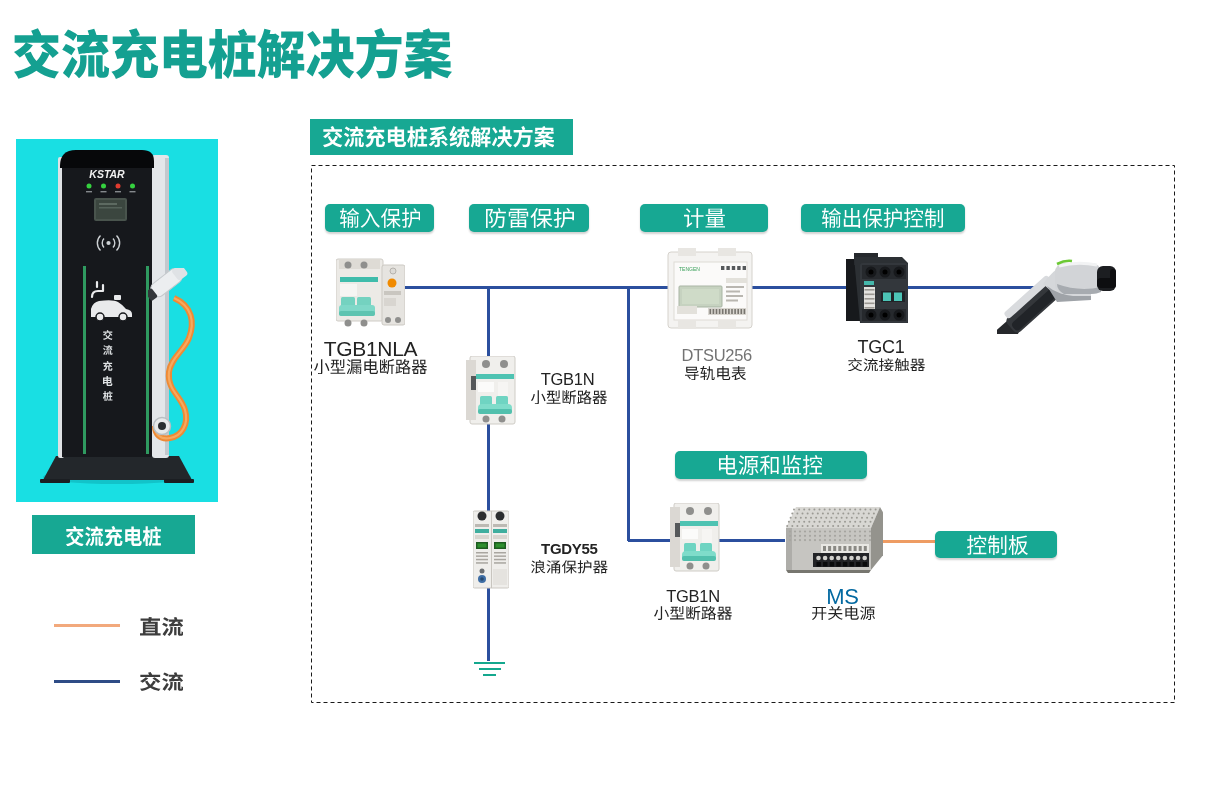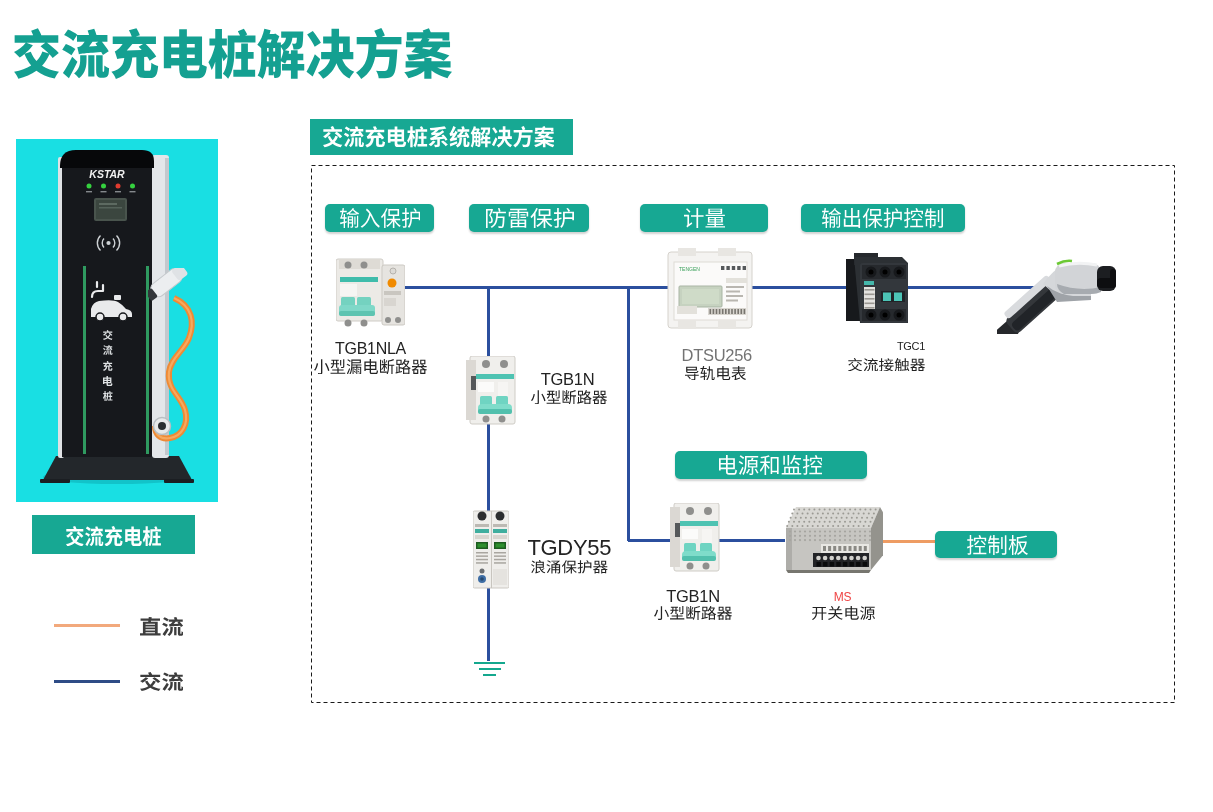--- a/index.html
+++ b/index.html
@@ -113,45 +113,45 @@
     <path d="M734 -447V-85H793V-447ZM861 -484V-5C861 6 857 9 846 10C833 10 793 10 747 9C757 27 765 54 767 71C826 71 866 70 890 60C915 49 922 31 922 -5V-484ZM71 -330C79 -338 108 -344 140 -344H219V-206C152 -190 90 -176 42 -167L59 -96L219 -137V79H285V-154L368 -176L362 -239L285 -221V-344H365V-413H285V-565H219V-413H132C158 -483 183 -566 203 -652H367V-720H217C225 -756 231 -792 236 -827L166 -839C162 -800 157 -759 150 -720H47V-652H137C119 -569 100 -501 91 -475C77 -430 65 -398 48 -393C56 -376 67 -344 71 -330ZM659 -843C593 -738 469 -639 348 -583C366 -568 386 -545 397 -527C424 -541 451 -557 477 -574V-532H847V-581C872 -566 899 -551 926 -537C935 -557 956 -581 974 -596C869 -641 774 -698 698 -783L720 -816ZM506 -594C562 -635 615 -683 659 -734C710 -678 765 -633 826 -594ZM614 -406V-327H477V-406ZM415 -466V76H477V-130H614V1C614 10 612 12 604 13C594 13 568 13 537 12C546 30 554 57 556 74C599 74 630 74 651 63C672 52 677 33 677 1V-466ZM477 -269H614V-187H477Z M1104 -341V21H1814V78H1895V-341H1814V-54H1539V-404H1855V-750H1774V-477H1539V-839H1457V-477H1228V-749H1150V-404H1457V-54H1187V-341Z M2452 -726H2824V-542H2452ZM2380 -793V-474H2598V-350H2306V-281H2554C2486 -175 2380 -74 2277 -23C2294 -9 2317 18 2329 36C2427 -21 2528 -121 2598 -232V80H2673V-235C2740 -125 2836 -20 2928 38C2941 19 2964 -7 2981 -22C2884 -74 2782 -175 2718 -281H2954V-350H2673V-474H2899V-793ZM2277 -837C2219 -686 2123 -537 2023 -441C2036 -424 2058 -384 2065 -367C2102 -404 2138 -448 2173 -496V77H2245V-607C2284 -673 2319 -744 2347 -815Z M3188 -839V-638H3054V-566H3188V-350C3132 -334 3080 -319 3038 -309L3059 -235L3188 -274V-14C3188 0 3183 4 3170 4C3158 5 3117 5 3071 4C3082 25 3090 57 3094 76C3161 76 3201 74 3226 62C3252 50 3261 28 3261 -14V-297L3383 -335L3372 -404L3261 -371V-566H3377V-638H3261V-839ZM3591 -811C3627 -766 3666 -708 3684 -667H3447V-400C3447 -266 3434 -93 3323 29C3340 40 3371 67 3383 82C3487 -32 3515 -198 3521 -337H3850V-274H3925V-667H3686L3754 -697C3736 -736 3697 -793 3658 -837ZM3850 -408H3522V-599H3850Z M4695 -553C4758 -496 4843 -415 4884 -369L4933 -418C4889 -463 4804 -540 4741 -594ZM4560 -593C4513 -527 4440 -460 4370 -415C4384 -402 4408 -372 4417 -358C4489 -410 4572 -491 4626 -569ZM4164 -841V-646H4043V-575H4164V-336C4114 -319 4068 -305 4032 -294L4049 -219L4164 -261V-16C4164 -2 4159 2 4147 2C4135 3 4096 3 4053 2C4063 22 4072 53 4074 71C4137 72 4177 69 4200 58C4225 46 4234 25 4234 -16V-286L4342 -325L4330 -394L4234 -360V-575H4338V-646H4234V-841ZM4332 -20V47H4964V-20H4689V-271H4893V-338H4413V-271H4613V-20ZM4588 -823C4602 -792 4619 -752 4631 -719H4367V-544H4435V-653H4882V-554H4954V-719H4712C4700 -754 4678 -802 4658 -841Z M5676 -748V-194H5747V-748ZM5854 -830V-23C5854 -7 5849 -2 5834 -2C5815 -1 5759 -1 5700 -3C5710 20 5721 55 5725 76C5800 76 5855 74 5885 62C5916 48 5928 26 5928 -24V-830ZM5142 -816C5121 -719 5087 -619 5041 -552C5060 -545 5093 -532 5108 -524C5125 -553 5142 -588 5158 -627H5289V-522H5045V-453H5289V-351H5091V-2H5159V-283H5289V79H5361V-283H5500V-78C5500 -67 5497 -64 5486 -64C5475 -63 5442 -63 5400 -65C5409 -46 5418 -19 5421 1C5476 1 5515 0 5538 -11C5563 -23 5569 -42 5569 -76V-351H5361V-453H5604V-522H5361V-627H5565V-696H5361V-836H5289V-696H5183C5194 -730 5204 -766 5212 -802Z" fill="#ffffff"></path>
   </svg>
 <div style="position:absolute;left:675px;top:451px;width:192px;height:28px;background:#17a893;border-radius:5px;box-shadow:0 1.5px 2px rgba(0,0,0,0.18);"></div>
 <svg style="position:absolute;left:718.6px;top:455px;width:103.9px;height:20.0px;" viewBox="126 -841 4838 920" preserveAspectRatio="none">
     <path d="M452 -408V-264H204V-408ZM531 -408H788V-264H531ZM452 -478H204V-621H452ZM531 -478V-621H788V-478ZM126 -695V-129H204V-191H452V-85C452 32 485 63 597 63C622 63 791 63 818 63C925 63 949 10 962 -142C939 -148 907 -162 887 -176C880 -46 870 -13 814 -13C778 -13 632 -13 602 -13C542 -13 531 -25 531 -83V-191H865V-695H531V-838H452V-695Z M1537 -407H1843V-319H1537ZM1537 -549H1843V-463H1537ZM1505 -205C1475 -138 1431 -68 1385 -19C1402 -9 1431 9 1445 20C1489 -32 1539 -113 1572 -186ZM1788 -188C1828 -124 1876 -40 1898 10L1967 -21C1943 -69 1893 -152 1853 -213ZM1087 -777C1142 -742 1217 -693 1254 -662L1299 -722C1260 -751 1185 -797 1131 -829ZM1038 -507C1094 -476 1169 -428 1207 -400L1251 -460C1212 -488 1136 -531 1081 -560ZM1059 24 1126 66C1174 -28 1230 -152 1271 -258L1211 -300C1166 -186 1103 -54 1059 24ZM1338 -791V-517C1338 -352 1327 -125 1214 36C1231 44 1263 63 1276 76C1395 -92 1411 -342 1411 -517V-723H1951V-791ZM1650 -709C1644 -680 1632 -639 1621 -607H1469V-261H1649V0C1649 11 1645 15 1633 16C1620 16 1576 16 1529 15C1538 34 1547 61 1550 79C1616 80 1660 80 1687 69C1714 58 1721 39 1721 2V-261H1913V-607H1694C1707 -633 1720 -663 1733 -692Z M2531 -747V35H2604V-47H2827V28H2903V-747ZM2604 -119V-675H2827V-119ZM2439 -831C2351 -795 2193 -765 2060 -747C2068 -730 2078 -704 2081 -687C2134 -693 2191 -701 2247 -711V-544H2050V-474H2228C2182 -348 2102 -211 2026 -134C2039 -115 2058 -86 2067 -64C2132 -133 2198 -248 2247 -366V78H2321V-363C2364 -306 2420 -230 2443 -192L2489 -254C2465 -285 2358 -411 2321 -449V-474H2496V-544H2321V-726C2384 -739 2442 -754 2489 -772Z M3634 -521C3705 -471 3793 -400 3834 -353L3894 -399C3850 -445 3762 -514 3691 -561ZM3317 -837V-361H3392V-837ZM3121 -803V-393H3194V-803ZM3616 -838C3580 -691 3515 -551 3429 -463C3447 -452 3479 -429 3491 -418C3541 -474 3585 -548 3622 -631H3944V-699H3650C3665 -739 3678 -781 3689 -824ZM3160 -301V-15H3046V53H3957V-15H3849V-301ZM3230 -15V-236H3364V-15ZM3434 -15V-236H3570V-15ZM3639 -15V-236H3776V-15Z M4695 -553C4758 -496 4843 -415 4884 -369L4933 -418C4889 -463 4804 -540 4741 -594ZM4560 -593C4513 -527 4440 -460 4370 -415C4384 -402 4408 -372 4417 -358C4489 -410 4572 -491 4626 -569ZM4164 -841V-646H4043V-575H4164V-336C4114 -319 4068 -305 4032 -294L4049 -219L4164 -261V-16C4164 -2 4159 2 4147 2C4135 3 4096 3 4053 2C4063 22 4072 53 4074 71C4137 72 4177 69 4200 58C4225 46 4234 25 4234 -16V-286L4342 -325L4330 -394L4234 -360V-575H4338V-646H4234V-841ZM4332 -20V47H4964V-20H4689V-271H4893V-338H4413V-271H4613V-20ZM4588 -823C4602 -792 4619 -752 4631 -719H4367V-544H4435V-653H4882V-554H4954V-719H4712C4700 -754 4678 -802 4658 -841Z" fill="#ffffff"></path>
   </svg>
 <div style="position:absolute;left:935px;top:531px;width:122px;height:27px;background:#17a893;border-radius:5px;box-shadow:0 1.5px 2px rgba(0,0,0,0.18);"></div>
 <svg style="position:absolute;left:967px;top:534.5px;width:61.0px;height:20.0px;" viewBox="32 -841 2935 923" preserveAspectRatio="none">
     <path d="M695 -553C758 -496 843 -415 884 -369L933 -418C889 -463 804 -540 741 -594ZM560 -593C513 -527 440 -460 370 -415C384 -402 408 -372 417 -358C489 -410 572 -491 626 -569ZM164 -841V-646H43V-575H164V-336C114 -319 68 -305 32 -294L49 -219L164 -261V-16C164 -2 159 2 147 2C135 3 96 3 53 2C63 22 72 53 74 71C137 72 177 69 200 58C225 46 234 25 234 -16V-286L342 -325L330 -394L234 -360V-575H338V-646H234V-841ZM332 -20V47H964V-20H689V-271H893V-338H413V-271H613V-20ZM588 -823C602 -792 619 -752 631 -719H367V-544H435V-653H882V-554H954V-719H712C700 -754 678 -802 658 -841Z M1676 -748V-194H1747V-748ZM1854 -830V-23C1854 -7 1849 -2 1834 -2C1815 -1 1759 -1 1700 -3C1710 20 1721 55 1725 76C1800 76 1855 74 1885 62C1916 48 1928 26 1928 -24V-830ZM1142 -816C1121 -719 1087 -619 1041 -552C1060 -545 1093 -532 1108 -524C1125 -553 1142 -588 1158 -627H1289V-522H1045V-453H1289V-351H1091V-2H1159V-283H1289V79H1361V-283H1500V-78C1500 -67 1497 -64 1486 -64C1475 -63 1442 -63 1400 -65C1409 -46 1418 -19 1421 1C1476 1 1515 0 1538 -11C1563 -23 1569 -42 1569 -76V-351H1361V-453H1604V-522H1361V-627H1565V-696H1361V-836H1289V-696H1183C1194 -730 1204 -766 1212 -802Z M2197 -840V-647H2058V-577H2191C2159 -439 2097 -278 2032 -197C2045 -179 2063 -145 2071 -125C2117 -193 2163 -305 2197 -421V79H2267V-456C2294 -405 2326 -342 2339 -309L2385 -366C2368 -396 2292 -512 2267 -546V-577H2387V-647H2267V-840ZM2879 -821C2778 -779 2585 -755 2428 -746V-502C2428 -343 2418 -118 2306 40C2323 48 2354 70 2368 82C2477 -75 2499 -309 2501 -476H2531C2561 -351 2604 -238 2664 -144C2600 -70 2524 -16 2440 19C2456 33 2476 62 2486 80C2569 41 2644 -12 2708 -82C2764 -11 2833 45 2915 82C2927 62 2950 32 2967 18C2883 -15 2813 -70 2756 -141C2829 -241 2883 -370 2911 -533L2864 -547L2851 -544H2501V-685C2651 -695 2823 -718 2929 -761ZM2827 -476C2802 -370 2762 -280 2710 -204C2661 -283 2624 -376 2598 -476Z" fill="#ffffff"></path>
   </svg>
-<div style="position:absolute;left:220.5px;top:332.0px;width:300px;height:33.0px;display:flex;align-items:center;justify-content:center;font-size:16px;color:#232323;font-weight:400;letter-spacing:-0.3px;line-height:1">TGB1NLA</div>
+<div style="position:absolute;left:220.5px;top:332.0px;width:300px;height:33.0px;display:flex;align-items:center;justify-content:center;font-size:21px;color:#232323;font-weight:400;letter-spacing:-0.3px;line-height:1">TGB1NLA</div>
 <svg style="position:absolute;left:314px;top:358.5px;width:113.0px;height:15.5px;" viewBox="32 -842 6940 927" preserveAspectRatio="none">
     <path d="M464 -826V-24C464 -4 456 2 436 3C415 4 343 5 270 2C282 23 296 59 301 80C395 81 457 79 494 66C530 54 545 31 545 -24V-826ZM705 -571C791 -427 872 -240 895 -121L976 -154C950 -274 865 -458 777 -598ZM202 -591C177 -457 121 -284 32 -178C53 -169 86 -151 103 -138C194 -249 253 -430 286 -577Z M1635 -783V-448H1704V-783ZM1822 -834V-387C1822 -374 1818 -370 1802 -369C1787 -368 1737 -368 1680 -370C1691 -350 1701 -321 1705 -301C1776 -301 1825 -302 1855 -314C1885 -325 1893 -344 1893 -386V-834ZM1388 -733V-595H1264V-601V-733ZM1067 -595V-528H1189C1178 -461 1145 -393 1059 -340C1073 -330 1098 -302 1108 -288C1210 -351 1248 -441 1259 -528H1388V-313H1459V-528H1573V-595H1459V-733H1552V-799H1100V-733H1195V-602V-595ZM1467 -332V-221H1151V-152H1467V-25H1047V45H1952V-25H1544V-152H1848V-221H1544V-332Z M2079 -778C2133 -745 2205 -697 2241 -667L2287 -728C2249 -756 2177 -800 2124 -831ZM2039 -506C2096 -475 2173 -430 2211 -402L2255 -463C2215 -489 2138 -532 2082 -559ZM2483 -238C2515 -215 2557 -182 2579 -161L2612 -202C2590 -220 2548 -253 2516 -274ZM2480 -100C2513 -74 2555 -37 2576 -15L2611 -54C2590 -75 2547 -110 2514 -133ZM2712 -241C2745 -218 2788 -183 2810 -162L2841 -201C2820 -221 2777 -254 2744 -276ZM2706 -106C2739 -81 2781 -45 2803 -22L2837 -62C2815 -83 2772 -116 2739 -140ZM2050 27 2118 67C2162 -26 2213 -149 2250 -255L2190 -295C2149 -182 2091 -51 2050 27ZM2322 -805V-515C2322 -352 2313 -126 2211 34C2228 42 2258 62 2270 75C2365 -73 2387 -283 2391 -448H2630V-372H2400V79H2462V-314H2630V73H2693V-314H2865V13C2865 24 2861 27 2850 28C2840 28 2804 28 2763 27C2771 42 2779 64 2782 80C2840 80 2878 80 2901 70C2923 61 2930 45 2930 13V-372H2693V-448H2945V-510H2392V-515V-582H2913V-805ZM2392 -742H2841V-644H2392Z M3452 -408V-264H3204V-408ZM3531 -408H3788V-264H3531ZM3452 -478H3204V-621H3452ZM3531 -478V-621H3788V-478ZM3126 -695V-129H3204V-191H3452V-85C3452 32 3485 63 3597 63C3622 63 3791 63 3818 63C3925 63 3949 10 3962 -142C3939 -148 3907 -162 3887 -176C3880 -46 3870 -13 3814 -13C3778 -13 3632 -13 3602 -13C3542 -13 3531 -25 3531 -83V-191H3865V-695H3531V-838H3452V-695Z M4466 -773C4452 -721 4425 -643 4403 -594L4448 -578C4472 -623 4501 -695 4526 -755ZM4190 -755C4212 -700 4229 -628 4233 -580L4286 -598C4281 -645 4262 -717 4239 -771ZM4320 -838V-539H4177V-474H4311C4276 -385 4215 -290 4159 -238C4169 -222 4185 -195 4192 -176C4238 -220 4284 -294 4320 -370V-120H4385V-386C4420 -340 4463 -280 4480 -250L4524 -302C4504 -329 4414 -434 4385 -462V-474H4531V-539H4385V-838ZM4084 -804V-22H4505V-89H4151V-804ZM4569 -739V-421C4569 -266 4560 -104 4490 40C4509 51 4535 70 4548 85C4627 -70 4640 -242 4640 -421V-434H4785V81H4856V-434H4961V-504H4640V-690C4752 -714 4873 -747 4957 -786L4895 -842C4820 -803 4685 -765 4569 -739Z M5156 -732H5345V-556H5156ZM5038 -42 5051 31C5157 6 5301 -29 5438 -64L5431 -131L5299 -100V-279H5405C5419 -265 5433 -244 5441 -229C5461 -238 5481 -247 5501 -258V78H5571V41H5823V75H5894V-256L5926 -241C5937 -261 5958 -290 5973 -304C5882 -338 5806 -391 5743 -452C5807 -527 5858 -616 5891 -720L5844 -741L5830 -738H5636C5648 -766 5658 -794 5668 -823L5597 -841C5559 -720 5493 -606 5414 -532V-798H5089V-490H5231V-84L5153 -66V-396H5089V-52ZM5571 -25V-218H5823V-25ZM5797 -672C5771 -610 5736 -554 5695 -504C5653 -553 5620 -605 5596 -655L5605 -672ZM5546 -283C5599 -316 5651 -355 5697 -402C5740 -358 5789 -317 5845 -283ZM5650 -454C5583 -386 5504 -333 5424 -298V-346H5299V-490H5414V-522C5431 -510 5456 -489 5467 -477C5499 -509 5530 -548 5558 -592C5583 -547 5613 -500 5650 -454Z M6196 -730H6366V-589H6196ZM6622 -730H6802V-589H6622ZM6614 -484C6656 -468 6706 -443 6740 -420H6452C6475 -452 6495 -485 6511 -518L6437 -532V-795H6128V-524H6431C6415 -489 6392 -454 6364 -420H6052V-353H6298C6230 -293 6141 -239 6030 -198C6045 -184 6064 -158 6072 -141L6128 -165V80H6198V51H6365V74H6437V-229H6246C6305 -267 6355 -309 6396 -353H6582C6624 -307 6679 -264 6739 -229H6555V80H6624V51H6802V74H6875V-164L6924 -148C6934 -166 6955 -194 6972 -208C6863 -234 6751 -288 6675 -353H6949V-420H6774L6801 -449C6768 -475 6704 -506 6653 -524ZM6553 -795V-524H6875V-795ZM6198 -15V-163H6365V-15ZM6624 -15V-163H6802V-15Z" fill="#232323"></path>
   </svg>
 <div style="position:absolute;left:417.5px;top:363.0px;width:300px;height:33.0px;display:flex;align-items:center;justify-content:center;font-size:16.5px;color:#232323;font-weight:400;letter-spacing:-0.3px;line-height:1">TGB1N</div>
 <svg style="position:absolute;left:531px;top:389.5px;width:76.0px;height:14.5px;" viewBox="32 -842 4940 927" preserveAspectRatio="none">
     <path d="M464 -826V-24C464 -4 456 2 436 3C415 4 343 5 270 2C282 23 296 59 301 80C395 81 457 79 494 66C530 54 545 31 545 -24V-826ZM705 -571C791 -427 872 -240 895 -121L976 -154C950 -274 865 -458 777 -598ZM202 -591C177 -457 121 -284 32 -178C53 -169 86 -151 103 -138C194 -249 253 -430 286 -577Z M1635 -783V-448H1704V-783ZM1822 -834V-387C1822 -374 1818 -370 1802 -369C1787 -368 1737 -368 1680 -370C1691 -350 1701 -321 1705 -301C1776 -301 1825 -302 1855 -314C1885 -325 1893 -344 1893 -386V-834ZM1388 -733V-595H1264V-601V-733ZM1067 -595V-528H1189C1178 -461 1145 -393 1059 -340C1073 -330 1098 -302 1108 -288C1210 -351 1248 -441 1259 -528H1388V-313H1459V-528H1573V-595H1459V-733H1552V-799H1100V-733H1195V-602V-595ZM1467 -332V-221H1151V-152H1467V-25H1047V45H1952V-25H1544V-152H1848V-221H1544V-332Z M2466 -773C2452 -721 2425 -643 2403 -594L2448 -578C2472 -623 2501 -695 2526 -755ZM2190 -755C2212 -700 2229 -628 2233 -580L2286 -598C2281 -645 2262 -717 2239 -771ZM2320 -838V-539H2177V-474H2311C2276 -385 2215 -290 2159 -238C2169 -222 2185 -195 2192 -176C2238 -220 2284 -294 2320 -370V-120H2385V-386C2420 -340 2463 -280 2480 -250L2524 -302C2504 -329 2414 -434 2385 -462V-474H2531V-539H2385V-838ZM2084 -804V-22H2505V-89H2151V-804ZM2569 -739V-421C2569 -266 2560 -104 2490 40C2509 51 2535 70 2548 85C2627 -70 2640 -242 2640 -421V-434H2785V81H2856V-434H2961V-504H2640V-690C2752 -714 2873 -747 2957 -786L2895 -842C2820 -803 2685 -765 2569 -739Z M3156 -732H3345V-556H3156ZM3038 -42 3051 31C3157 6 3301 -29 3438 -64L3431 -131L3299 -100V-279H3405C3419 -265 3433 -244 3441 -229C3461 -238 3481 -247 3501 -258V78H3571V41H3823V75H3894V-256L3926 -241C3937 -261 3958 -290 3973 -304C3882 -338 3806 -391 3743 -452C3807 -527 3858 -616 3891 -720L3844 -741L3830 -738H3636C3648 -766 3658 -794 3668 -823L3597 -841C3559 -720 3493 -606 3414 -532V-798H3089V-490H3231V-84L3153 -66V-396H3089V-52ZM3571 -25V-218H3823V-25ZM3797 -672C3771 -610 3736 -554 3695 -504C3653 -553 3620 -605 3596 -655L3605 -672ZM3546 -283C3599 -316 3651 -355 3697 -402C3740 -358 3789 -317 3845 -283ZM3650 -454C3583 -386 3504 -333 3424 -298V-346H3299V-490H3414V-522C3431 -510 3456 -489 3467 -477C3499 -509 3530 -548 3558 -592C3583 -547 3613 -500 3650 -454Z M4196 -730H4366V-589H4196ZM4622 -730H4802V-589H4622ZM4614 -484C4656 -468 4706 -443 4740 -420H4452C4475 -452 4495 -485 4511 -518L4437 -532V-795H4128V-524H4431C4415 -489 4392 -454 4364 -420H4052V-353H4298C4230 -293 4141 -239 4030 -198C4045 -184 4064 -158 4072 -141L4128 -165V80H4198V51H4365V74H4437V-229H4246C4305 -267 4355 -309 4396 -353H4582C4624 -307 4679 -264 4739 -229H4555V80H4624V51H4802V74H4875V-164L4924 -148C4934 -166 4955 -194 4972 -208C4863 -234 4751 -288 4675 -353H4949V-420H4774L4801 -449C4768 -475 4704 -506 4653 -524ZM4553 -795V-524H4875V-795ZM4198 -15V-163H4365V-15ZM4624 -15V-163H4802V-15Z" fill="#232323"></path>
   </svg>
 <div style="position:absolute;left:566.8px;top:338.5px;width:300px;height:33.0px;display:flex;align-items:center;justify-content:center;font-size:16.5px;color:#737373;font-weight:400;letter-spacing:-0.3px;line-height:1">DTSU256</div>
 <svg style="position:absolute;left:685px;top:365.5px;width:61.0px;height:14.5px;" viewBox="62 -843 3905 927" preserveAspectRatio="none">
     <path d="M211 -182C274 -130 345 -53 374 -1L430 -51C399 -100 331 -170 270 -221H648V-11C648 4 642 9 622 10C603 10 531 11 457 9C468 28 480 56 484 76C580 76 641 76 677 65C713 55 725 35 725 -9V-221H944V-291H725V-369H648V-291H62V-221H256ZM135 -770V-508C135 -414 185 -394 350 -394C387 -394 709 -394 749 -394C875 -394 908 -418 921 -521C898 -524 868 -533 848 -544C840 -470 826 -456 744 -456C674 -456 397 -456 344 -456C233 -456 213 -467 213 -509V-562H826V-800H135ZM213 -734H752V-629H213Z M1080 -331C1088 -339 1120 -345 1157 -345H1268V-205L1040 -167L1057 -92L1268 -133V76H1339V-148L1468 -174L1465 -241L1339 -218V-345H1455V-413H1339V-568H1268V-413H1151C1184 -482 1216 -564 1244 -650H1454V-722H1267C1277 -757 1286 -792 1294 -826L1216 -843C1209 -803 1199 -762 1188 -722H1049V-650H1167C1143 -571 1118 -506 1107 -482C1088 -438 1074 -406 1056 -401C1064 -382 1076 -346 1080 -331ZM1475 -629V-558H1589C1586 -384 1566 -144 1423 37C1442 48 1467 70 1479 84C1629 -114 1653 -368 1657 -558H1766V-33C1766 38 1793 56 1842 56H1882C1949 56 1959 16 1966 -116C1947 -121 1921 -132 1903 -147C1900 -32 1898 -6 1879 -6H1855C1842 -6 1834 -10 1834 -40V-629H1657V-832H1589V-629Z M2452 -408V-264H2204V-408ZM2531 -408H2788V-264H2531ZM2452 -478H2204V-621H2452ZM2531 -478V-621H2788V-478ZM2126 -695V-129H2204V-191H2452V-85C2452 32 2485 63 2597 63C2622 63 2791 63 2818 63C2925 63 2949 10 2962 -142C2939 -148 2907 -162 2887 -176C2880 -46 2870 -13 2814 -13C2778 -13 2632 -13 2602 -13C2542 -13 2531 -25 2531 -83V-191H2865V-695H2531V-838H2452V-695Z M3252 79C3275 64 3312 51 3591 -38C3587 -54 3581 -83 3579 -104L3335 -31V-251C3395 -292 3449 -337 3492 -385C3570 -175 3710 -23 3917 46C3928 26 3950 -3 3967 -19C3868 -48 3783 -97 3714 -162C3777 -201 3850 -253 3908 -302L3846 -346C3802 -303 3732 -249 3672 -207C3628 -259 3592 -319 3566 -385H3934V-450H3536V-539H3858V-601H3536V-686H3902V-751H3536V-840H3460V-751H3105V-686H3460V-601H3156V-539H3460V-450H3065V-385H3397C3302 -300 3160 -223 3036 -183C3052 -168 3074 -140 3086 -122C3142 -142 3201 -170 3258 -203V-55C3258 -15 3236 2 3219 11C3231 27 3247 61 3252 79Z" fill="#232323"></path>
   </svg>
-<div style="position:absolute;left:761px;top:330.0px;width:300px;height:33.0px;display:flex;align-items:center;justify-content:center;font-size:11px;color:#232323;font-weight:400;letter-spacing:-0.3px;line-height:1">TGC1</div>
+<div style="position:absolute;left:731px;top:330.0px;width:300px;height:33.0px;display:flex;align-items:center;justify-content:center;font-size:18px;color:#232323;font-weight:400;letter-spacing:-0.3px;line-height:1">TGC1</div>
 <svg style="position:absolute;left:848px;top:357.5px;width:77.0px;height:13.5px;" viewBox="47 -849 4925 931" preserveAspectRatio="none">
     <path d="M318 -597C258 -521 159 -442 70 -392C87 -380 115 -351 129 -336C216 -393 322 -483 391 -569ZM618 -555C711 -491 822 -396 873 -332L936 -382C881 -445 768 -536 677 -598ZM352 -422 285 -401C325 -303 379 -220 448 -152C343 -72 208 -20 47 14C61 31 85 64 93 82C254 42 393 -16 503 -102C609 -16 744 42 910 74C920 53 941 22 958 5C797 -21 663 -74 559 -151C630 -220 686 -303 727 -406L652 -427C618 -335 568 -260 503 -199C437 -261 387 -336 352 -422ZM418 -825C443 -787 470 -737 485 -701H67V-628H931V-701H517L562 -719C549 -754 516 -809 489 -849Z M1577 -361V37H1644V-361ZM1400 -362V-259C1400 -167 1387 -56 1264 28C1281 39 1306 62 1317 77C1452 -19 1468 -148 1468 -257V-362ZM1755 -362V-44C1755 16 1760 32 1775 46C1788 58 1810 63 1830 63C1840 63 1867 63 1879 63C1896 63 1916 59 1927 52C1941 44 1949 32 1954 13C1959 -5 1962 -58 1964 -102C1946 -108 1924 -118 1911 -130C1910 -82 1909 -46 1907 -29C1905 -13 1902 -6 1897 -2C1892 1 1884 2 1875 2C1867 2 1854 2 1847 2C1840 2 1834 1 1831 -2C1826 -7 1825 -17 1825 -37V-362ZM1085 -774C1145 -738 1219 -684 1255 -645L1300 -704C1264 -742 1189 -794 1129 -827ZM1040 -499C1104 -470 1183 -423 1222 -388L1264 -450C1224 -484 1144 -528 1080 -554ZM1065 16 1128 67C1187 -26 1257 -151 1310 -257L1256 -306C1198 -193 1119 -61 1065 16ZM1559 -823C1575 -789 1591 -746 1603 -710H1318V-642H1515C1473 -588 1416 -517 1397 -499C1378 -482 1349 -475 1330 -471C1336 -454 1346 -417 1350 -399C1379 -410 1425 -414 1837 -442C1857 -415 1874 -390 1886 -369L1947 -409C1910 -468 1833 -560 1770 -627L1714 -593C1738 -566 1765 -534 1790 -503L1476 -485C1515 -530 1562 -592 1600 -642H1945V-710H1680C1669 -748 1648 -799 1627 -840Z M2456 -635C2485 -595 2515 -539 2528 -504L2588 -532C2575 -566 2543 -619 2513 -659ZM2160 -839V-638H2041V-568H2160V-347C2110 -332 2064 -318 2028 -309L2047 -235L2160 -272V-9C2160 4 2155 8 2143 8C2132 8 2096 8 2057 7C2066 27 2076 59 2078 77C2136 78 2173 75 2196 63C2220 51 2230 31 2230 -10V-295L2329 -327L2319 -397L2230 -369V-568H2330V-638H2230V-839ZM2568 -821C2584 -795 2601 -764 2614 -735H2383V-669H2926V-735H2693C2678 -766 2657 -803 2637 -832ZM2769 -658C2751 -611 2714 -545 2684 -501H2348V-436H2952V-501H2758C2785 -540 2814 -591 2840 -637ZM2765 -261C2745 -198 2715 -148 2671 -108C2615 -131 2558 -151 2504 -168C2523 -196 2544 -228 2564 -261ZM2400 -136C2465 -116 2537 -91 2606 -62C2536 -23 2442 1 2320 14C2333 29 2345 57 2352 78C2496 57 2604 24 2682 -29C2764 8 2837 47 2886 82L2935 25C2886 -9 2817 -44 2741 -78C2788 -126 2820 -186 2840 -261H2963V-326H2601C2618 -357 2633 -388 2646 -418L2576 -431C2562 -398 2544 -362 2524 -326H2335V-261H2486C2457 -215 2427 -171 2400 -136Z M3255 -528V-409H3169V-528ZM3312 -528H3400V-409H3312ZM3164 -586C3182 -618 3198 -653 3213 -690H3336C3323 -654 3306 -616 3289 -586ZM3190 -841C3159 -718 3104 -598 3032 -522C3048 -511 3078 -488 3090 -476L3106 -496V-320C3106 -208 3100 -59 3037 48C3053 54 3081 71 3093 81C3135 11 3154 -82 3163 -171H3255V50H3312V-171H3400V-6C3400 4 3398 6 3389 6C3381 7 3358 7 3330 6C3339 23 3349 50 3351 68C3392 68 3419 66 3437 55C3456 44 3461 25 3461 -5V-586H3358C3382 -629 3406 -680 3423 -726L3378 -754L3367 -751H3236C3244 -776 3252 -801 3259 -826ZM3255 -352V-230H3167C3168 -262 3169 -292 3169 -320V-352ZM3312 -352H3400V-230H3312ZM3670 -837V-648H3509V-272H3672V-58L3476 -35L3489 37C3592 24 3736 4 3877 -16C3888 18 3897 50 3902 75L3967 52C3952 -18 3905 -130 3857 -216L3797 -196C3816 -161 3835 -121 3852 -81L3747 -67V-272H3915V-648H3748V-837ZM3571 -585H3677V-337H3571ZM3742 -585H3850V-337H3742Z M4196 -730H4366V-589H4196ZM4622 -730H4802V-589H4622ZM4614 -484C4656 -468 4706 -443 4740 -420H4452C4475 -452 4495 -485 4511 -518L4437 -532V-795H4128V-524H4431C4415 -489 4392 -454 4364 -420H4052V-353H4298C4230 -293 4141 -239 4030 -198C4045 -184 4064 -158 4072 -141L4128 -165V80H4198V51H4365V74H4437V-229H4246C4305 -267 4355 -309 4396 -353H4582C4624 -307 4679 -264 4739 -229H4555V80H4624V51H4802V74H4875V-164L4924 -148C4934 -166 4955 -194 4972 -208C4863 -234 4751 -288 4675 -353H4949V-420H4774L4801 -449C4768 -475 4704 -506 4653 -524ZM4553 -795V-524H4875V-795ZM4198 -15V-163H4365V-15ZM4624 -15V-163H4802V-15Z" fill="#232323"></path>
   </svg>
-<div style="position:absolute;left:419.29999999999995px;top:531.5px;width:300px;height:33.0px;display:flex;align-items:center;justify-content:center;font-size:22px;color:#232323;font-weight:400;letter-spacing:-0.3px;line-height:1">TGDY55</div>
+<div style="position:absolute;left:419.29999999999995px;top:531.5px;width:300px;height:33.0px;display:flex;align-items:center;justify-content:center;font-size:15px;color:#232323;font-weight:700;letter-spacing:-0.3px;line-height:1">TGDY55</div>
 <svg style="position:absolute;left:531px;top:560px;width:76.7px;height:13.5px;" viewBox="42 -848 4930 935" preserveAspectRatio="none">
     <path d="M91 -767C147 -731 214 -677 247 -641L299 -693C265 -729 195 -780 141 -814ZM42 -496C102 -465 177 -417 213 -384L260 -442C221 -475 145 -519 86 -548ZM63 10 130 55C180 -36 239 -155 284 -257L223 -302C175 -192 109 -65 63 10ZM794 -490V-378H425V-490ZM794 -554H425V-664H794ZM354 87C375 71 407 59 623 -15C619 -31 614 -61 612 -82L425 -23V-312H572C632 -128 743 9 911 73C922 52 943 23 960 8C877 -19 808 -65 753 -126C805 -156 867 -197 913 -236L863 -285C825 -251 765 -207 714 -176C685 -217 662 -263 644 -312H867V-730H670C658 -765 636 -813 614 -848L546 -830C562 -800 579 -762 590 -730H350V-55C350 -9 329 16 314 29C327 41 348 70 354 87Z M1087 -774C1148 -739 1231 -688 1273 -656L1318 -716C1275 -746 1191 -795 1131 -827ZM1038 -506C1100 -473 1185 -425 1227 -396L1271 -458C1227 -486 1142 -531 1082 -560ZM1064 15 1127 61C1182 -31 1248 -158 1298 -264L1242 -310C1187 -196 1114 -63 1064 15ZM1354 -547V79H1425V-133H1593V73H1664V-133H1839V-2C1839 10 1835 14 1823 14C1812 14 1776 14 1736 13C1746 31 1756 61 1759 80C1817 80 1855 79 1880 68C1905 56 1912 36 1912 -1V-547H1764L1776 -565C1755 -579 1728 -594 1698 -610C1773 -654 1847 -713 1899 -772L1850 -807L1835 -803H1355V-739H1768C1729 -704 1678 -669 1629 -642C1584 -663 1536 -682 1493 -696L1459 -646C1529 -621 1613 -583 1676 -547ZM1425 -309H1593V-199H1425ZM1425 -375V-480H1593V-375ZM1839 -480V-375H1664V-480ZM1839 -309V-199H1664V-309Z M2452 -726H2824V-542H2452ZM2380 -793V-474H2598V-350H2306V-281H2554C2486 -175 2380 -74 2277 -23C2294 -9 2317 18 2329 36C2427 -21 2528 -121 2598 -232V80H2673V-235C2740 -125 2836 -20 2928 38C2941 19 2964 -7 2981 -22C2884 -74 2782 -175 2718 -281H2954V-350H2673V-474H2899V-793ZM2277 -837C2219 -686 2123 -537 2023 -441C2036 -424 2058 -384 2065 -367C2102 -404 2138 -448 2173 -496V77H2245V-607C2284 -673 2319 -744 2347 -815Z M3188 -839V-638H3054V-566H3188V-350C3132 -334 3080 -319 3038 -309L3059 -235L3188 -274V-14C3188 0 3183 4 3170 4C3158 5 3117 5 3071 4C3082 25 3090 57 3094 76C3161 76 3201 74 3226 62C3252 50 3261 28 3261 -14V-297L3383 -335L3372 -404L3261 -371V-566H3377V-638H3261V-839ZM3591 -811C3627 -766 3666 -708 3684 -667H3447V-400C3447 -266 3434 -93 3323 29C3340 40 3371 67 3383 82C3487 -32 3515 -198 3521 -337H3850V-274H3925V-667H3686L3754 -697C3736 -736 3697 -793 3658 -837ZM3850 -408H3522V-599H3850Z M4196 -730H4366V-589H4196ZM4622 -730H4802V-589H4622ZM4614 -484C4656 -468 4706 -443 4740 -420H4452C4475 -452 4495 -485 4511 -518L4437 -532V-795H4128V-524H4431C4415 -489 4392 -454 4364 -420H4052V-353H4298C4230 -293 4141 -239 4030 -198C4045 -184 4064 -158 4072 -141L4128 -165V80H4198V51H4365V74H4437V-229H4246C4305 -267 4355 -309 4396 -353H4582C4624 -307 4679 -264 4739 -229H4555V80H4624V51H4802V74H4875V-164L4924 -148C4934 -166 4955 -194 4972 -208C4863 -234 4751 -288 4675 -353H4949V-420H4774L4801 -449C4768 -475 4704 -506 4653 -524ZM4553 -795V-524H4875V-795ZM4198 -15V-163H4365V-15ZM4624 -15V-163H4802V-15Z" fill="#232323"></path>
   </svg>
 <div style="position:absolute;left:543px;top:580.0px;width:300px;height:33.0px;display:flex;align-items:center;justify-content:center;font-size:16.5px;color:#232323;font-weight:400;letter-spacing:-0.3px;line-height:1">TGB1N</div>
 <svg style="position:absolute;left:654px;top:606px;width:78.0px;height:14.0px;" viewBox="32 -842 4940 927" preserveAspectRatio="none">
     <path d="M464 -826V-24C464 -4 456 2 436 3C415 4 343 5 270 2C282 23 296 59 301 80C395 81 457 79 494 66C530 54 545 31 545 -24V-826ZM705 -571C791 -427 872 -240 895 -121L976 -154C950 -274 865 -458 777 -598ZM202 -591C177 -457 121 -284 32 -178C53 -169 86 -151 103 -138C194 -249 253 -430 286 -577Z M1635 -783V-448H1704V-783ZM1822 -834V-387C1822 -374 1818 -370 1802 -369C1787 -368 1737 -368 1680 -370C1691 -350 1701 -321 1705 -301C1776 -301 1825 -302 1855 -314C1885 -325 1893 -344 1893 -386V-834ZM1388 -733V-595H1264V-601V-733ZM1067 -595V-528H1189C1178 -461 1145 -393 1059 -340C1073 -330 1098 -302 1108 -288C1210 -351 1248 -441 1259 -528H1388V-313H1459V-528H1573V-595H1459V-733H1552V-799H1100V-733H1195V-602V-595ZM1467 -332V-221H1151V-152H1467V-25H1047V45H1952V-25H1544V-152H1848V-221H1544V-332Z M2466 -773C2452 -721 2425 -643 2403 -594L2448 -578C2472 -623 2501 -695 2526 -755ZM2190 -755C2212 -700 2229 -628 2233 -580L2286 -598C2281 -645 2262 -717 2239 -771ZM2320 -838V-539H2177V-474H2311C2276 -385 2215 -290 2159 -238C2169 -222 2185 -195 2192 -176C2238 -220 2284 -294 2320 -370V-120H2385V-386C2420 -340 2463 -280 2480 -250L2524 -302C2504 -329 2414 -434 2385 -462V-474H2531V-539H2385V-838ZM2084 -804V-22H2505V-89H2151V-804ZM2569 -739V-421C2569 -266 2560 -104 2490 40C2509 51 2535 70 2548 85C2627 -70 2640 -242 2640 -421V-434H2785V81H2856V-434H2961V-504H2640V-690C2752 -714 2873 -747 2957 -786L2895 -842C2820 -803 2685 -765 2569 -739Z M3156 -732H3345V-556H3156ZM3038 -42 3051 31C3157 6 3301 -29 3438 -64L3431 -131L3299 -100V-279H3405C3419 -265 3433 -244 3441 -229C3461 -238 3481 -247 3501 -258V78H3571V41H3823V75H3894V-256L3926 -241C3937 -261 3958 -290 3973 -304C3882 -338 3806 -391 3743 -452C3807 -527 3858 -616 3891 -720L3844 -741L3830 -738H3636C3648 -766 3658 -794 3668 -823L3597 -841C3559 -720 3493 -606 3414 -532V-798H3089V-490H3231V-84L3153 -66V-396H3089V-52ZM3571 -25V-218H3823V-25ZM3797 -672C3771 -610 3736 -554 3695 -504C3653 -553 3620 -605 3596 -655L3605 -672ZM3546 -283C3599 -316 3651 -355 3697 -402C3740 -358 3789 -317 3845 -283ZM3650 -454C3583 -386 3504 -333 3424 -298V-346H3299V-490H3414V-522C3431 -510 3456 -489 3467 -477C3499 -509 3530 -548 3558 -592C3583 -547 3613 -500 3650 -454Z M4196 -730H4366V-589H4196ZM4622 -730H4802V-589H4622ZM4614 -484C4656 -468 4706 -443 4740 -420H4452C4475 -452 4495 -485 4511 -518L4437 -532V-795H4128V-524H4431C4415 -489 4392 -454 4364 -420H4052V-353H4298C4230 -293 4141 -239 4030 -198C4045 -184 4064 -158 4072 -141L4128 -165V80H4198V51H4365V74H4437V-229H4246C4305 -267 4355 -309 4396 -353H4582C4624 -307 4679 -264 4739 -229H4555V80H4624V51H4802V74H4875V-164L4924 -148C4934 -166 4955 -194 4972 -208C4863 -234 4751 -288 4675 -353H4949V-420H4774L4801 -449C4768 -475 4704 -506 4653 -524ZM4553 -795V-524H4875V-795ZM4198 -15V-163H4365V-15ZM4624 -15V-163H4802V-15Z" fill="#232323"></path>
   </svg>
-<div style="position:absolute;left:692.5px;top:580.0px;width:300px;height:33.0px;display:flex;align-items:center;justify-content:center;font-size:12px;color:#ef4444;font-weight:400;letter-spacing:-0.3px;line-height:1">MS</div>
+<div style="position:absolute;left:692.5px;top:580.0px;width:300px;height:33.0px;display:flex;align-items:center;justify-content:center;font-size:22px;color:#0369a1;font-weight:400;letter-spacing:-0.3px;line-height:1">MS</div>
 <svg style="position:absolute;left:812px;top:606px;width:63.0px;height:14.0px;" viewBox="52 -838 3915 922" preserveAspectRatio="none">
     <path d="M649 -703V-418H369V-461V-703ZM52 -418V-346H288C274 -209 223 -75 54 28C74 41 101 66 114 84C299 -33 351 -189 365 -346H649V81H726V-346H949V-418H726V-703H918V-775H89V-703H293V-461L292 -418Z M1224 -799C1265 -746 1307 -675 1324 -627H1129V-552H1461V-430C1461 -412 1460 -393 1459 -374H1068V-300H1444C1412 -192 1317 -77 1048 13C1068 30 1093 62 1102 79C1360 -11 1470 -127 1515 -243C1599 -88 1729 21 1907 74C1919 51 1942 18 1960 1C1777 -44 1640 -152 1565 -300H1935V-374H1544L1546 -429V-552H1881V-627H1683C1719 -681 1759 -749 1792 -809L1711 -836C1686 -774 1640 -687 1600 -627H1326L1392 -663C1373 -710 1330 -780 1287 -831Z M2452 -408V-264H2204V-408ZM2531 -408H2788V-264H2531ZM2452 -478H2204V-621H2452ZM2531 -478V-621H2788V-478ZM2126 -695V-129H2204V-191H2452V-85C2452 32 2485 63 2597 63C2622 63 2791 63 2818 63C2925 63 2949 10 2962 -142C2939 -148 2907 -162 2887 -176C2880 -46 2870 -13 2814 -13C2778 -13 2632 -13 2602 -13C2542 -13 2531 -25 2531 -83V-191H2865V-695H2531V-838H2452V-695Z M3537 -407H3843V-319H3537ZM3537 -549H3843V-463H3537ZM3505 -205C3475 -138 3431 -68 3385 -19C3402 -9 3431 9 3445 20C3489 -32 3539 -113 3572 -186ZM3788 -188C3828 -124 3876 -40 3898 10L3967 -21C3943 -69 3893 -152 3853 -213ZM3087 -777C3142 -742 3217 -693 3254 -662L3299 -722C3260 -751 3185 -797 3131 -829ZM3038 -507C3094 -476 3169 -428 3207 -400L3251 -460C3212 -488 3136 -531 3081 -560ZM3059 24 3126 66C3174 -28 3230 -152 3271 -258L3211 -300C3166 -186 3103 -54 3059 24ZM3338 -791V-517C3338 -352 3327 -125 3214 36C3231 44 3263 63 3276 76C3395 -92 3411 -342 3411 -517V-723H3951V-791ZM3650 -709C3644 -680 3632 -639 3621 -607H3469V-261H3649V0C3649 11 3645 15 3633 16C3620 16 3576 16 3529 15C3538 34 3547 61 3550 79C3616 80 3660 80 3687 69C3714 58 3721 39 3721 2V-261H3913V-607H3694C3707 -633 3720 -663 3733 -692Z" fill="#232323"></path>
   </svg>
 <svg style="position:absolute;left:336px;top:253px;" width="69" height="75" viewBox="0 0 69 75">
     <rect x="0" y="6" width="47" height="62" rx="2" fill="#eceae6" stroke="#cfccc6" stroke-width="1"></rect>
     <rect x="46" y="12" width="23" height="60" rx="2" fill="#e6e4e0" stroke="#ccc9c3" stroke-width="1"></rect>
     <rect x="3" y="6" width="41" height="10" fill="#dedbd5"></rect>
     <circle cx="12" cy="12" r="3.5" fill="#8f8f8d"></circle>
     <circle cx="28" cy="12" r="3.5" fill="#8f8f8d"></circle>
     <circle cx="57" cy="18" r="3" fill="#dcdad6" stroke="#b5b2ac"></circle>

